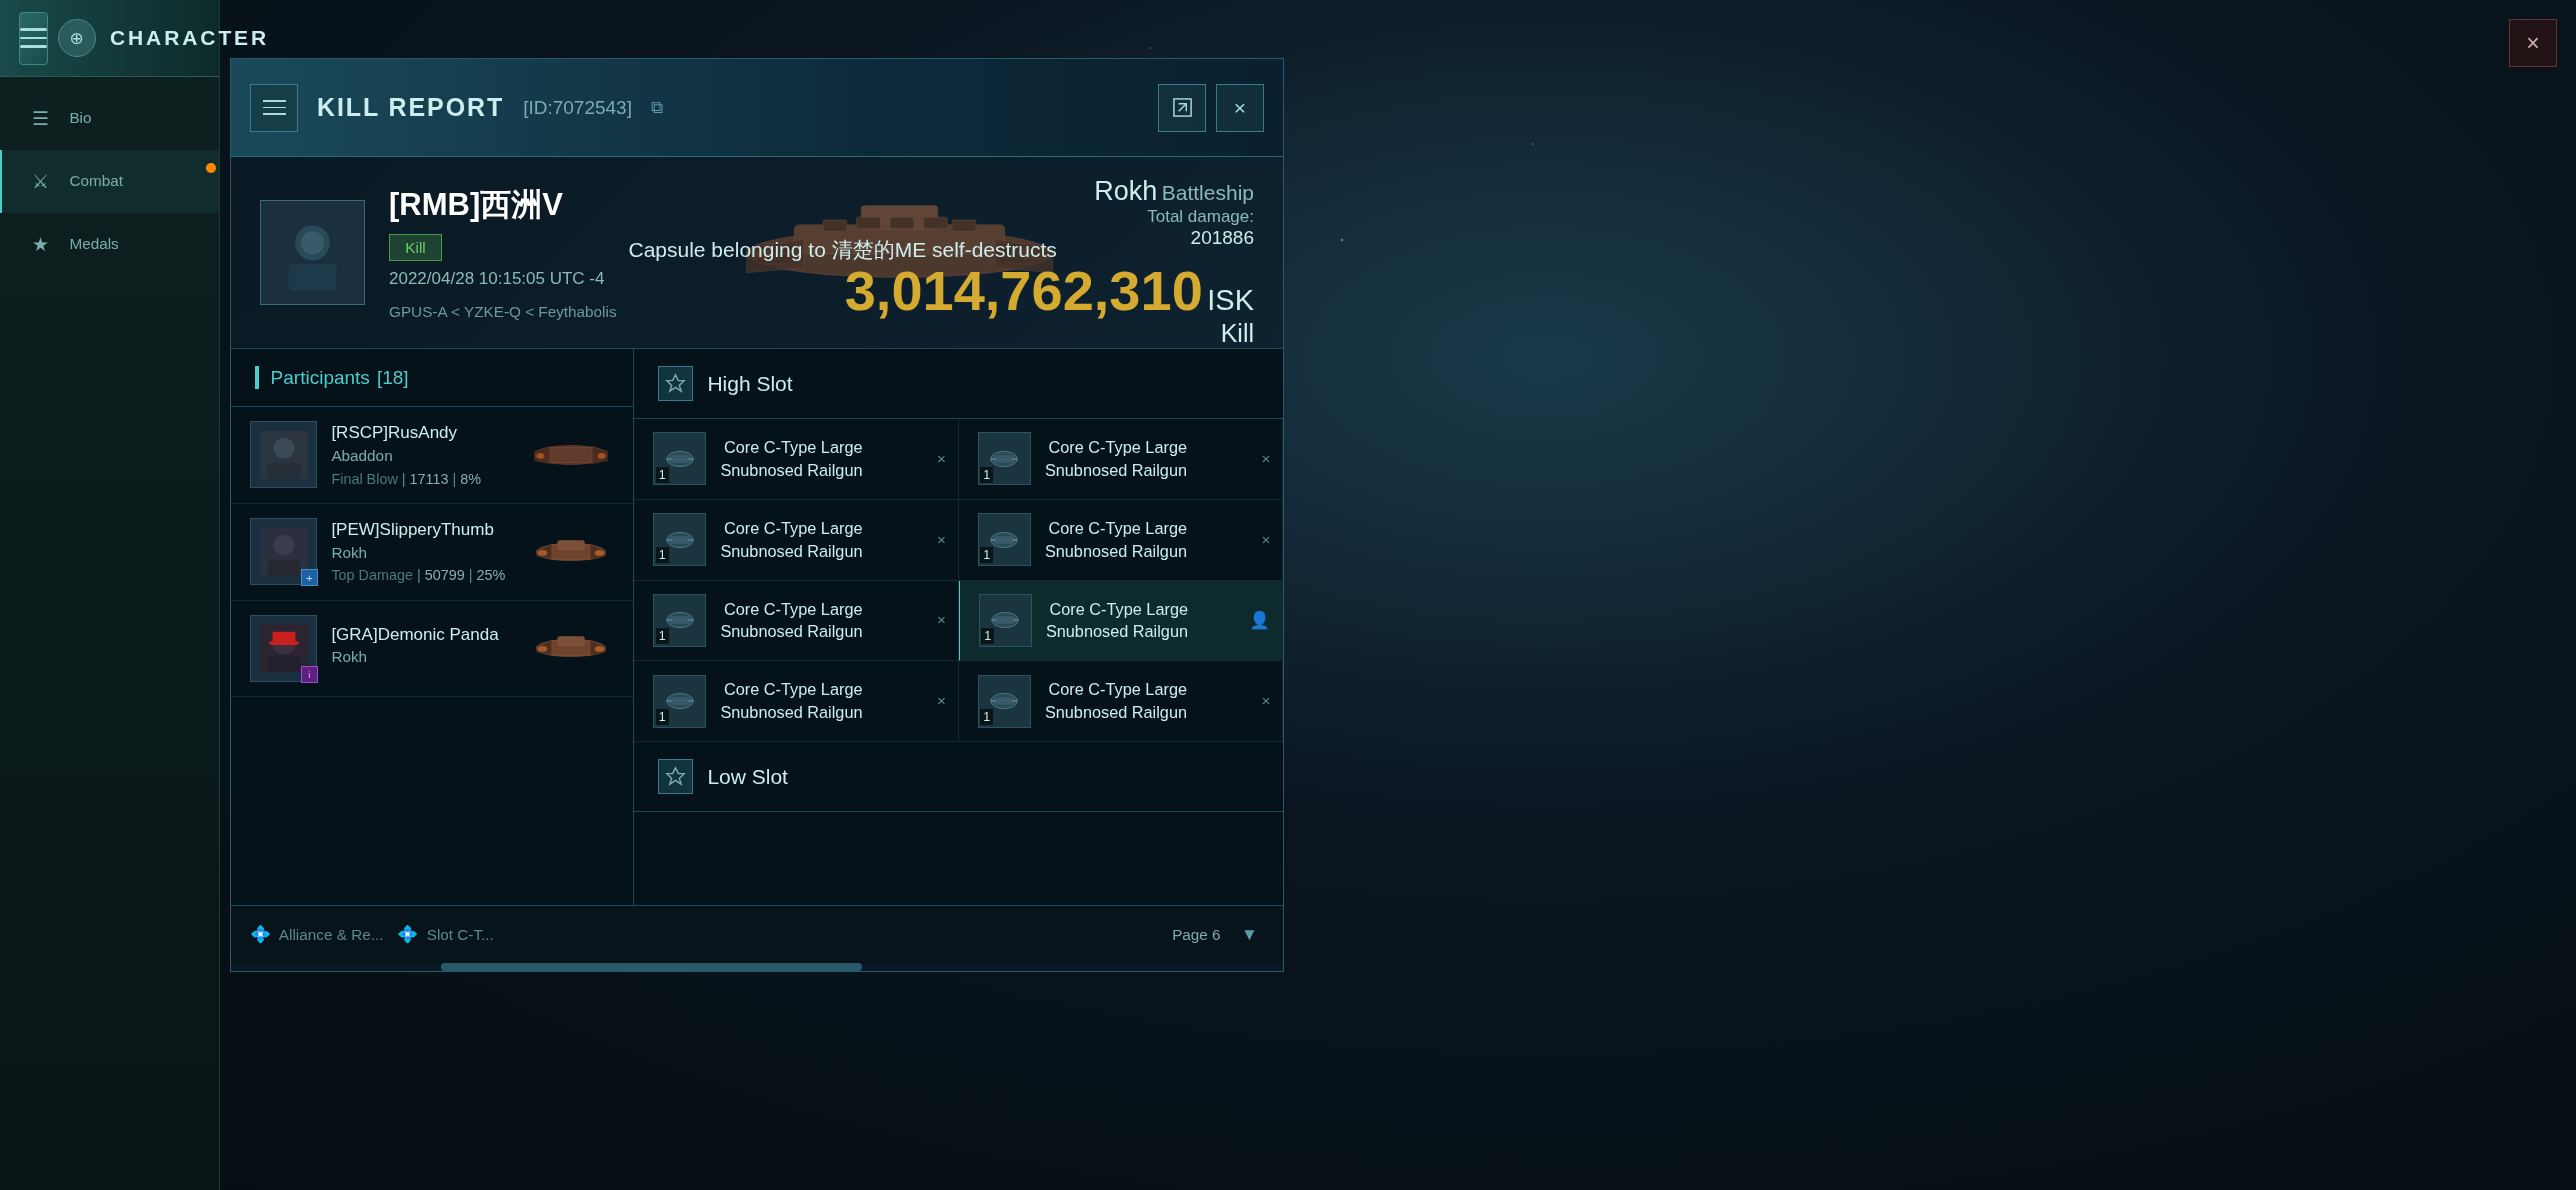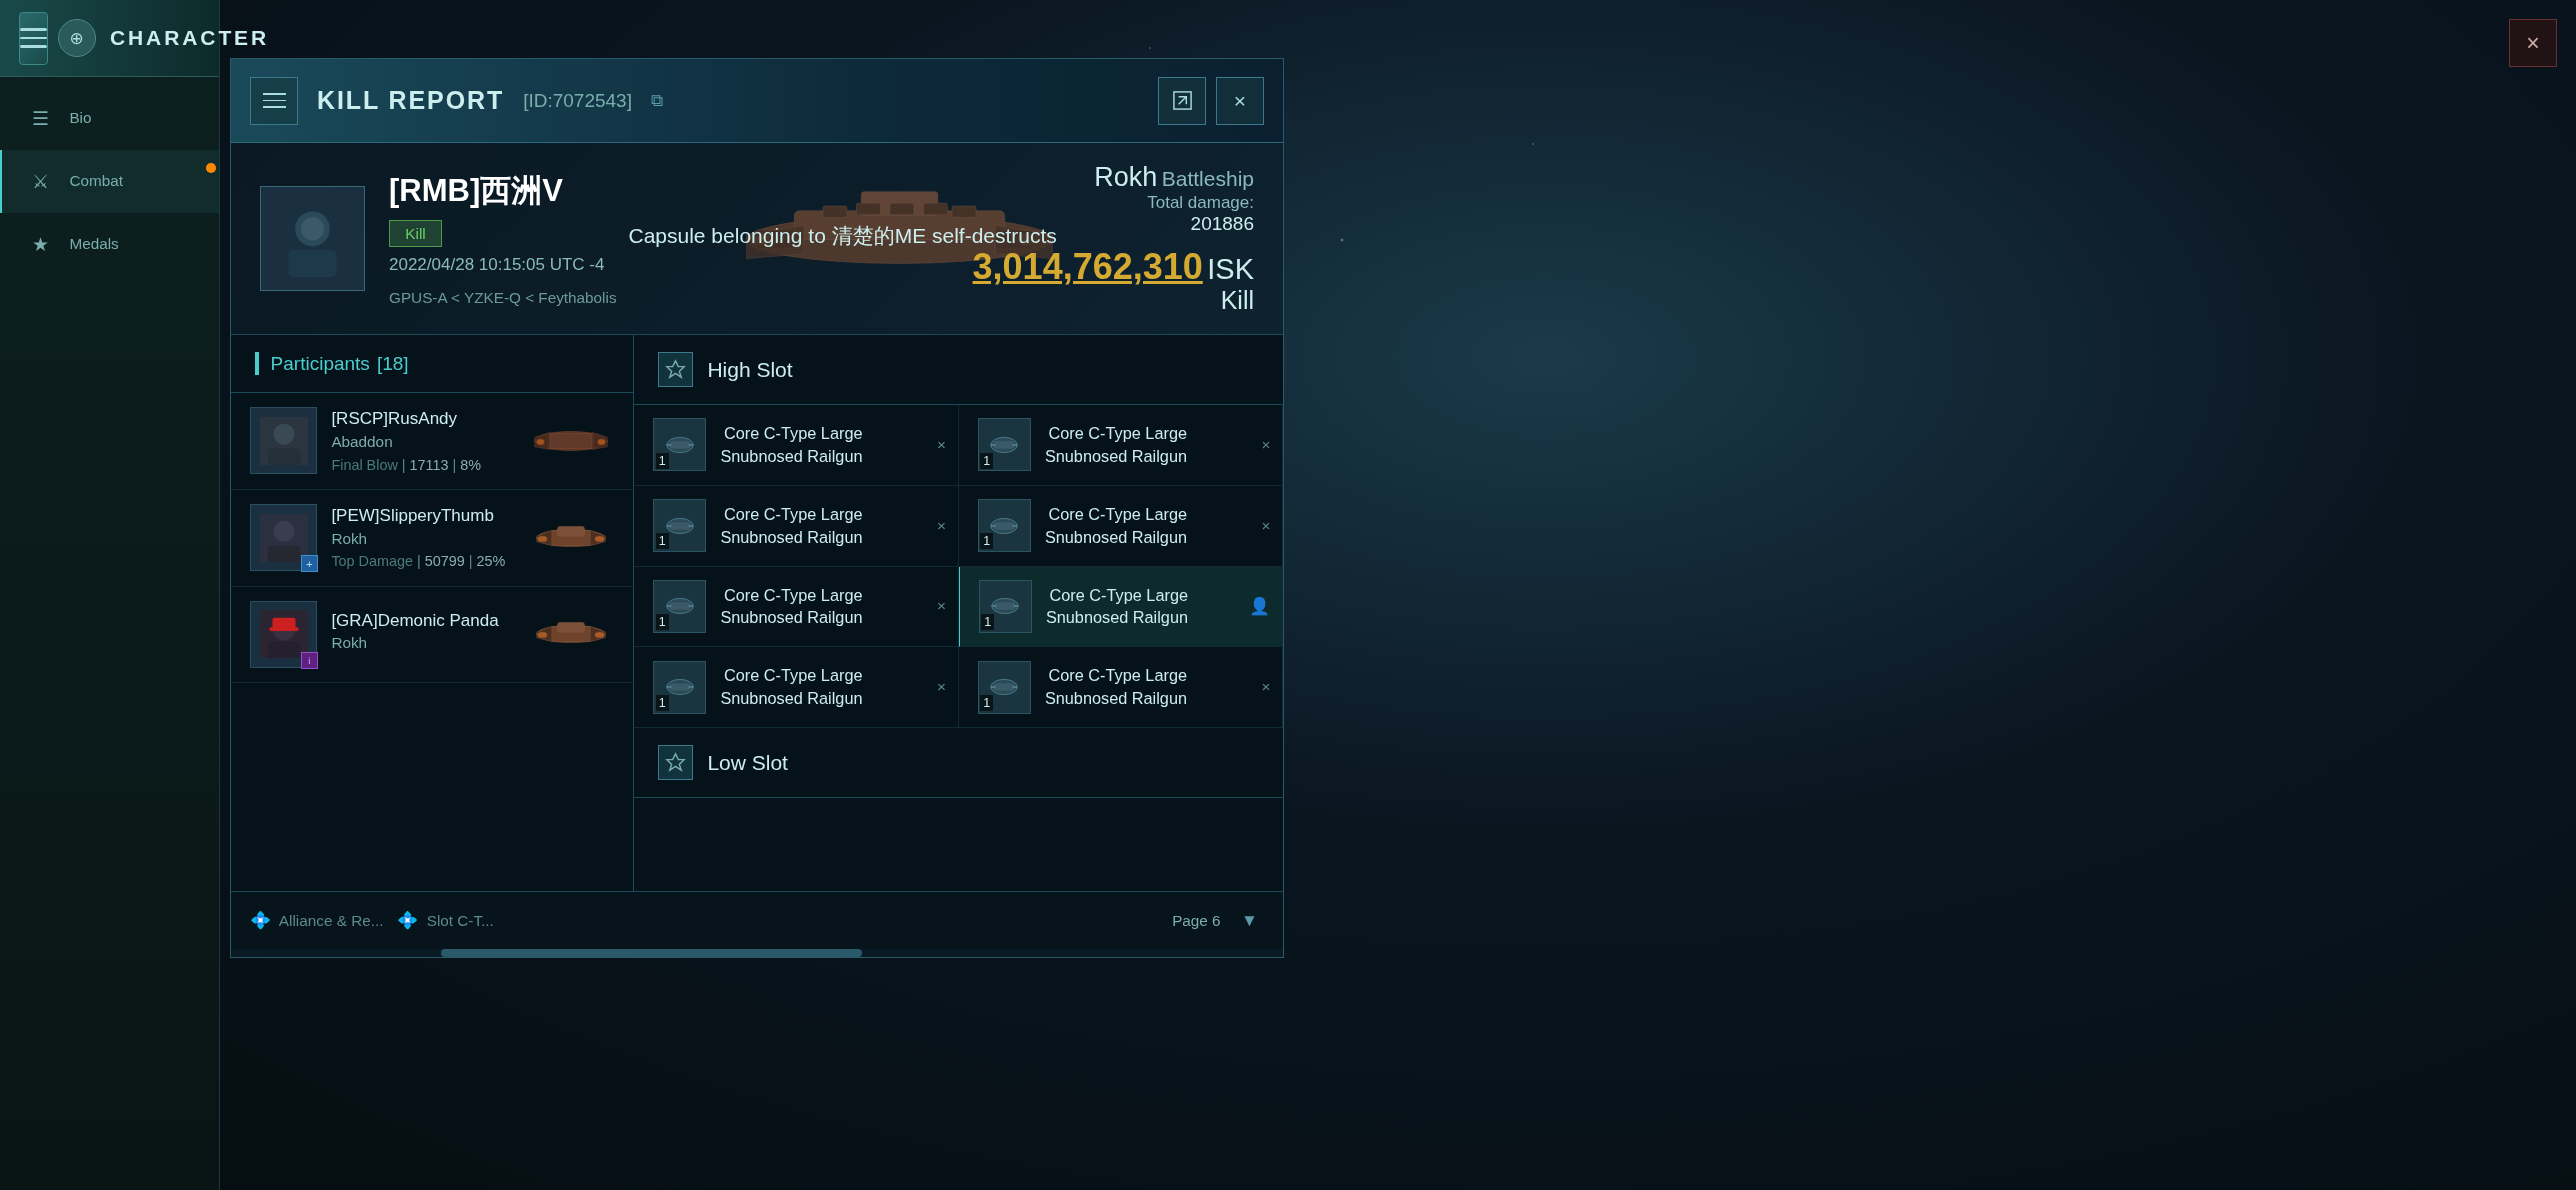--- a/index.html
+++ b/index.html
@@ -151,21 +151,21 @@
       left: 230px;
       top: 58px;
       width: 1054px;
       background: rgba(8, 22, 28, 0.97);
       border: 1px solid #2a5a6a;
       z-index: 20;
     }
 
     
     .kr-header {
-      height: 84px;
+      height: 98px;
       background: linear-gradient(90deg, #1a4a5a 0%, #0d2a3a 60%, #0a2030 100%);
       border-bottom: 1px solid #2a6a7a;
       display: flex;
       align-items: center;
       padding: 0 19px;
       gap: 19px;
     }
 
     .kr-menu-btn {
       width: 48px;
@@ -332,24 +332,23 @@
     }
 
     .total-damage-value {
       color: #cceeee;
       font-size: 19px;
       margin-bottom: 14.4px;
     }
 
     .isk-value {
       color: #d4aa30;
-      font-size: 36px;
+      font-size: 56px;
       font-weight: bold;
       line-height: 1;
-      text-decoration: underline;
     }
 
     .isk-label {
       color: #cceeee;
       font-size: 29px;
     }
 
     .kill-type {
       color: #cceeee;
       font-size: 25px;

